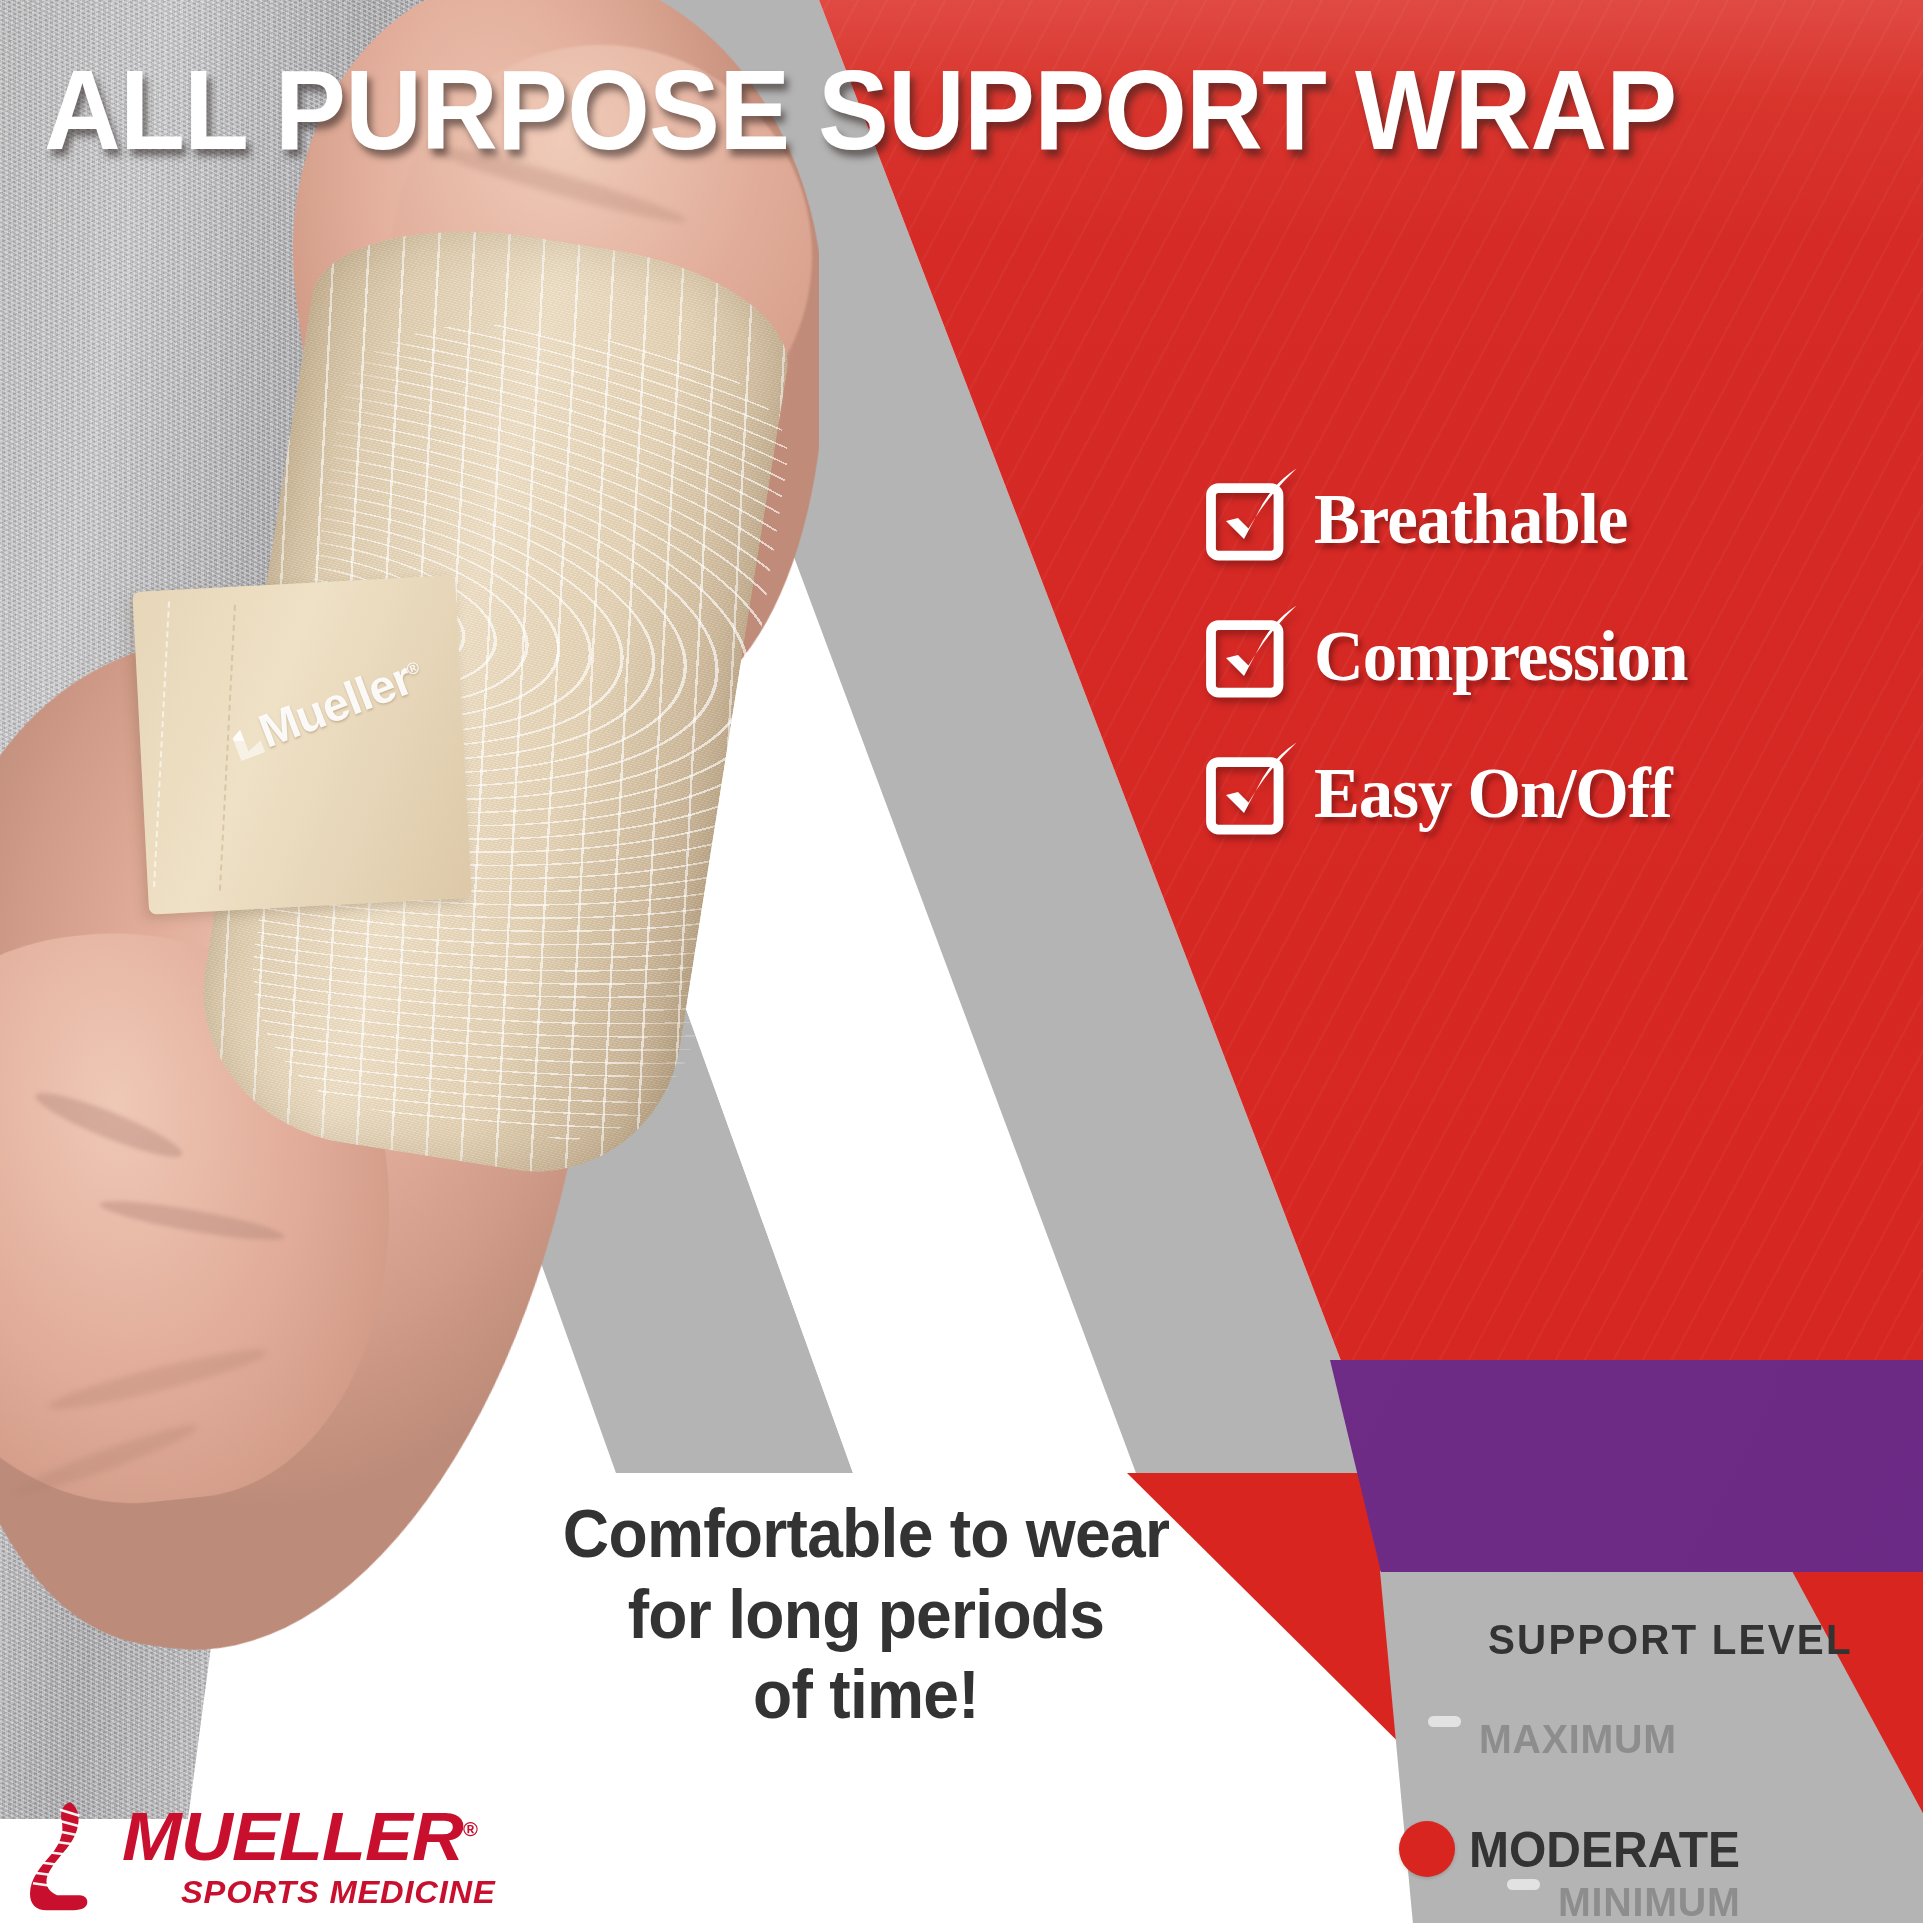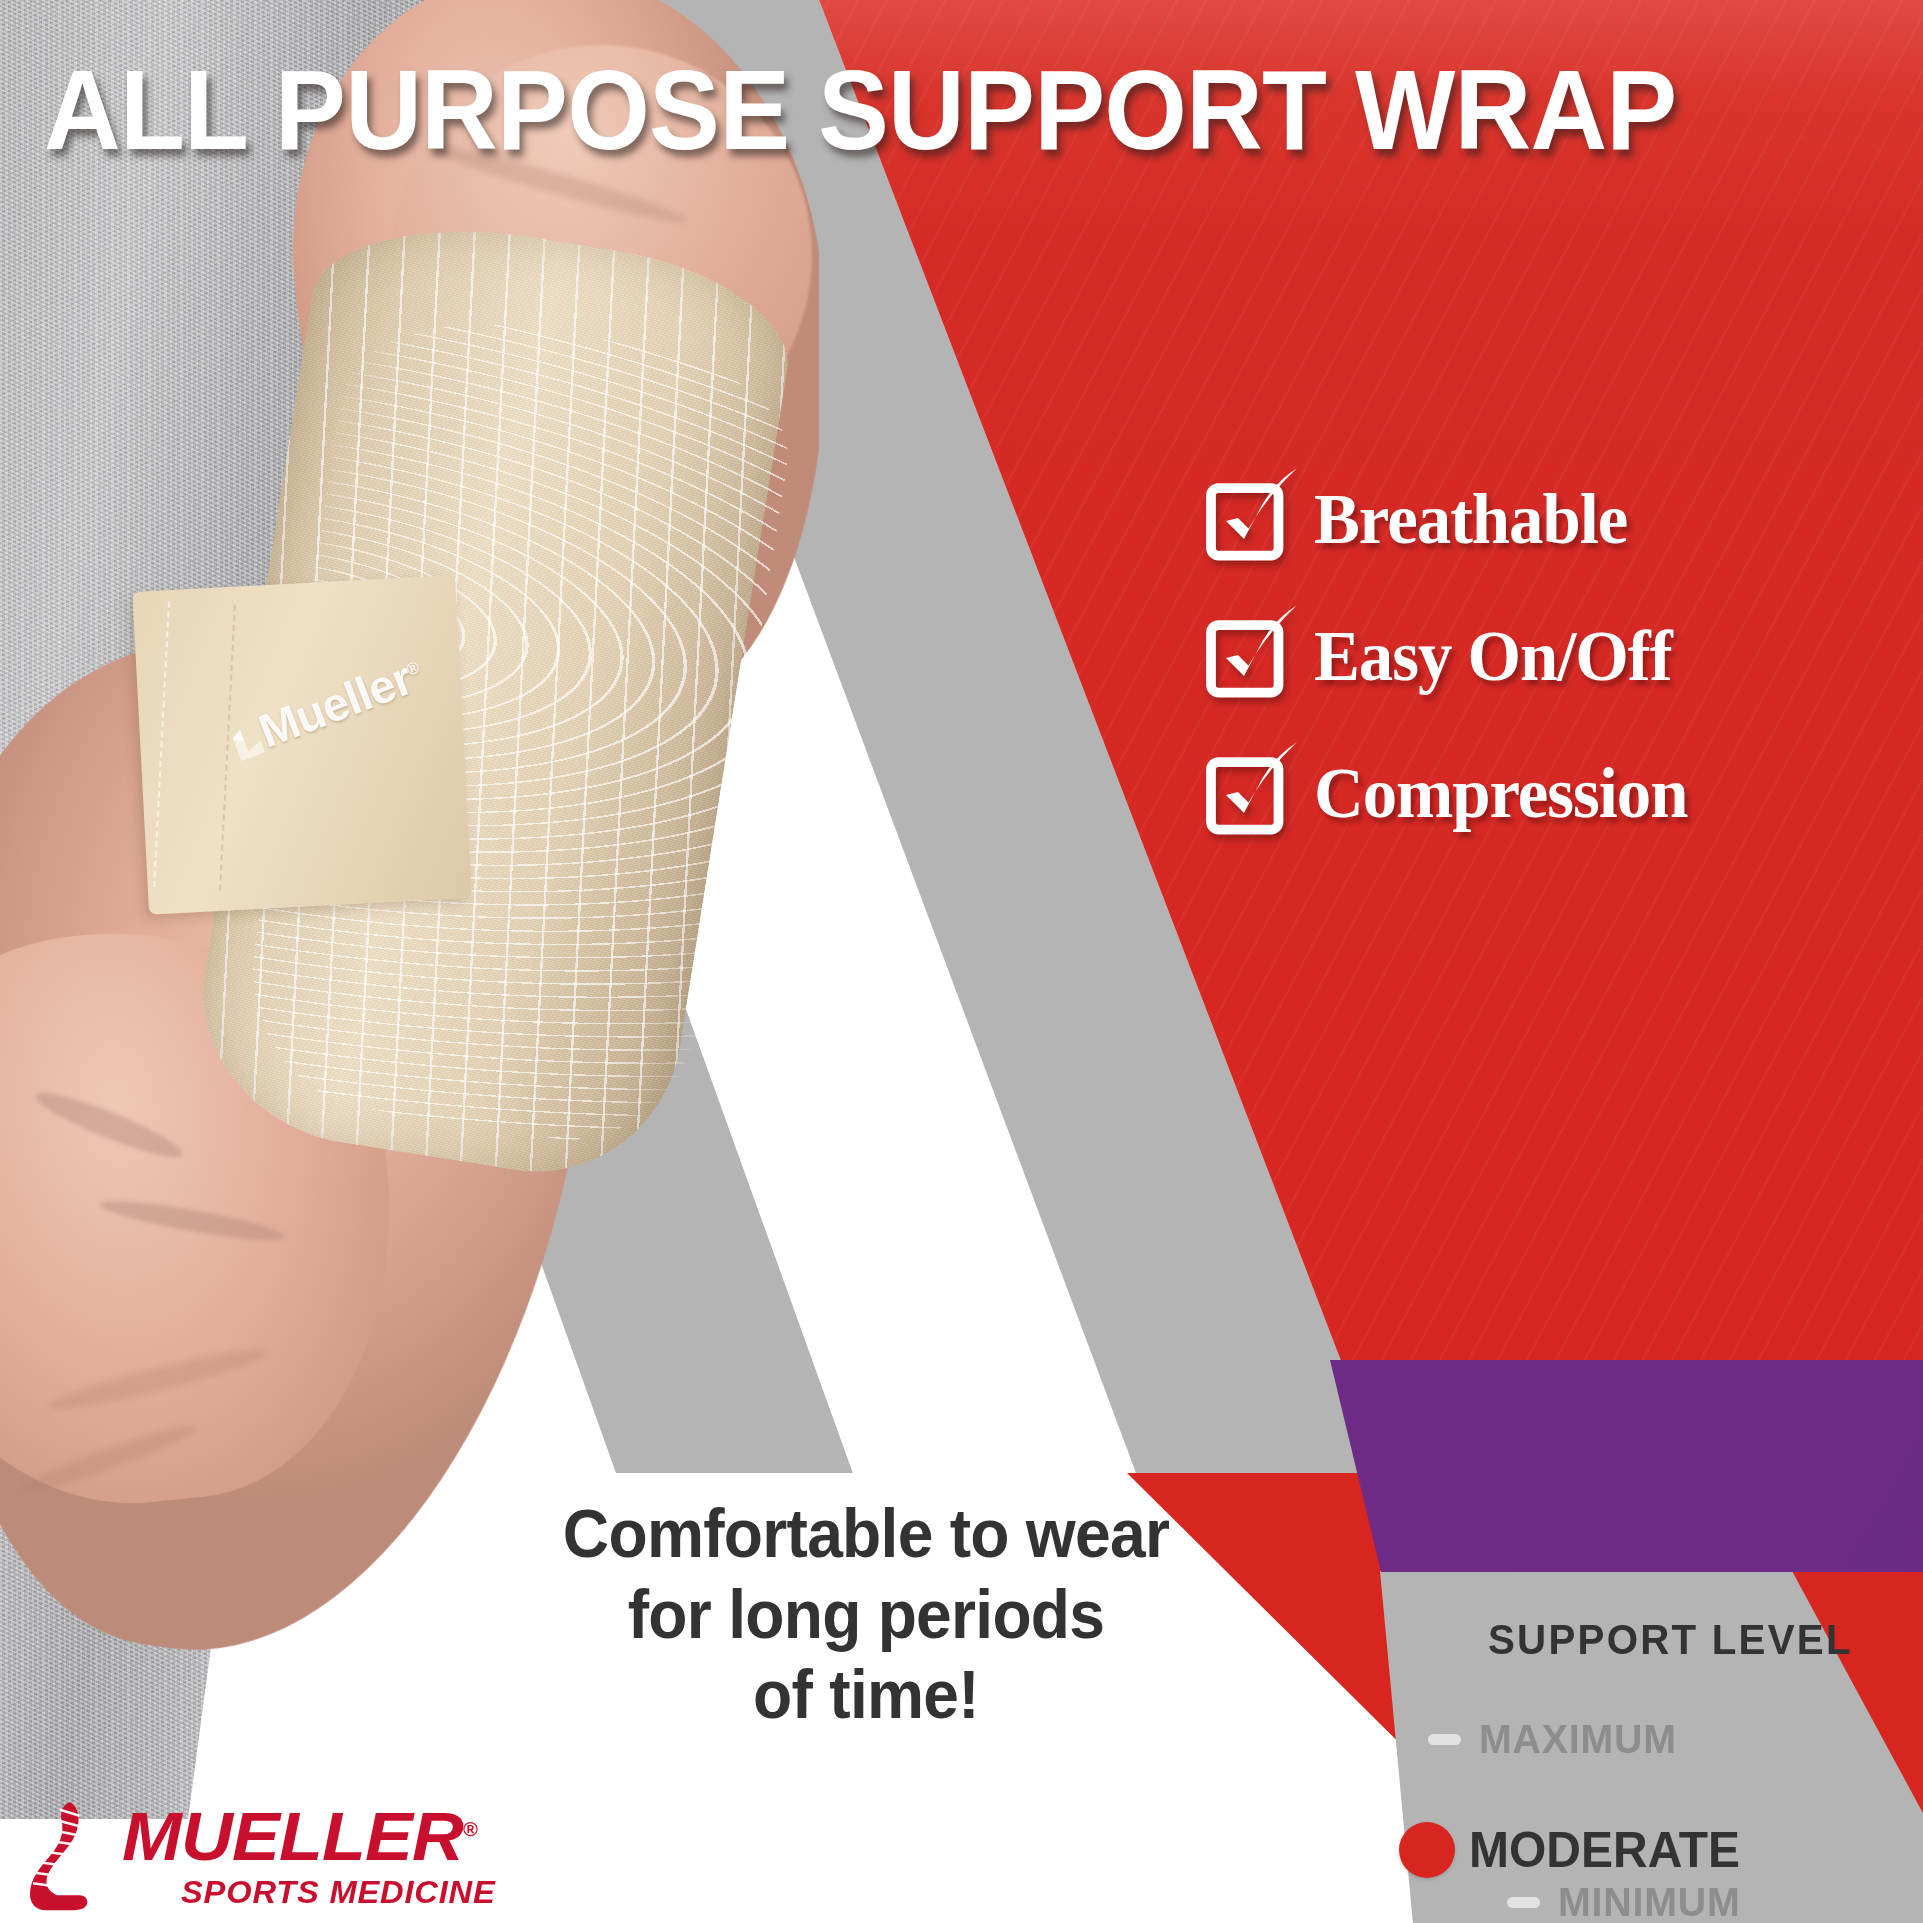--- a/index.html
+++ b/index.html
@@ -255,21 +255,21 @@
 
   
   .support-title{
     position:absolute;left:1488px;top:1616px;
     font-size:42px;font-weight:bold;color:#333334;
     letter-spacing:2.3px;
     transform:scaleX(.96);transform-origin:left top;
     white-space:nowrap;
   }
   .level{
-    position:absolute;display:flex;align-items:center;white-space:nowrap;
+    position:absolute;display:flex;align-items:flex-start;white-space:nowrap;
   }
   .lvl-dash{
     width:33px;height:10.5px;border-radius:5.3px;background:#e2e2e2;
     flex:0 0 33px;margin-right:18px;
   }
   .lvl-dot{
     width:56px;height:56px;border-radius:50%;background:#d8251f;
     flex:0 0 56px;margin-right:13.5px;
     box-shadow:0 1.5px 3.8px rgba(0,0,0,.16);
   }
@@ -358,31 +358,31 @@
       <span class="feature-label">Breathable</span>
     </div>
 
     <div class="feature-row">
       <span class="chk">
         <svg viewBox="0 0 136 132" aria-hidden="true">
           <rect x="12" y="32" width="90" height="90" rx="10" ry="10" fill="none" stroke="#ffffff" stroke-width="13"></rect>
           <path d="M32 76 L56 100 L74 66 Q92 28 126 6 Q88 42 62 86 L48 72 Z" fill="#ffffff"></path>
         </svg>
       </span>
-      <span class="feature-label">Easy On/Off</span>
+      <span class="feature-label">Compression</span>
     </div>
 
     <div class="feature-row">
       <span class="chk">
         <svg viewBox="0 0 136 132" aria-hidden="true">
           <rect x="12" y="32" width="90" height="90" rx="10" ry="10" fill="none" stroke="#ffffff" stroke-width="13"></rect>
           <path d="M32 76 L56 100 L74 66 Q92 28 126 6 Q88 42 62 86 L48 72 Z" fill="#ffffff"></path>
         </svg>
       </span>
-      <span class="feature-label">Compression</span>
+      <span class="feature-label">Easy On/Off</span>
     </div>
 
 
   </div>
 
   <div class="tagline">
     <div>Comfortable to wear</div>
     <div>for long periods</div>
     <div>of time!</div>
   </div>

